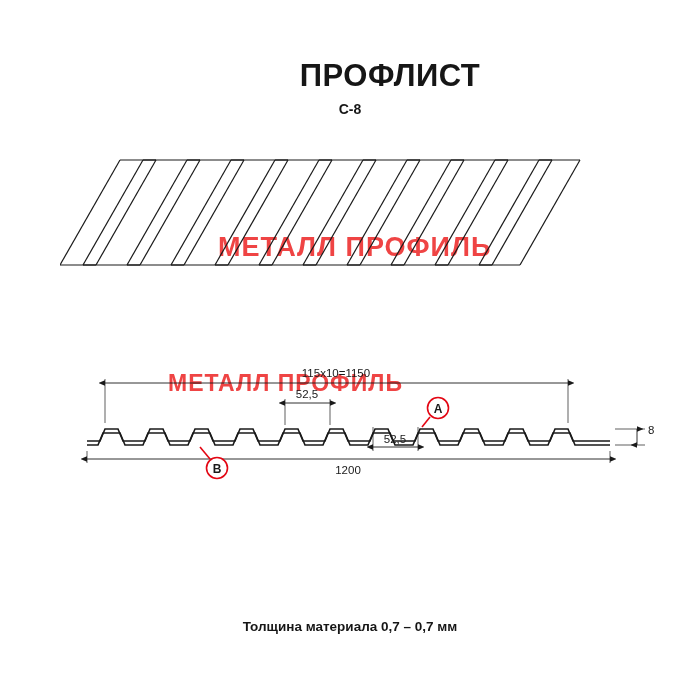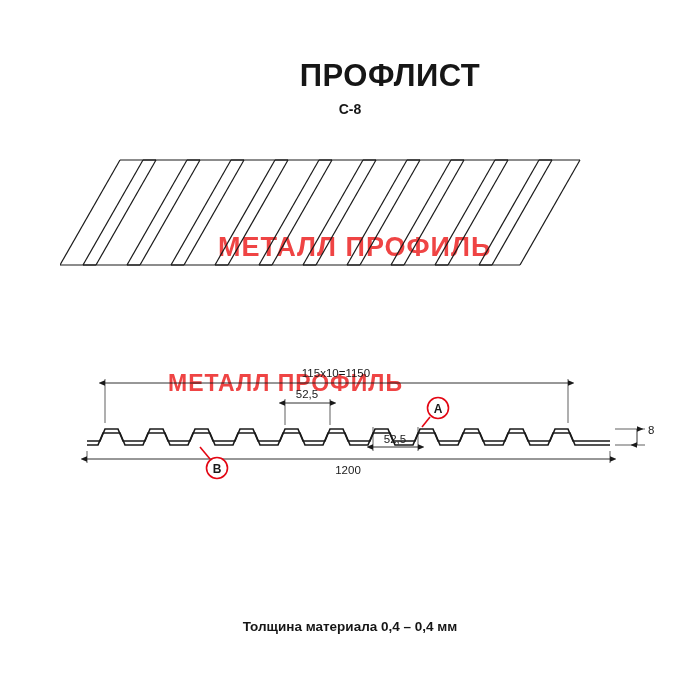--- a/index.html
+++ b/index.html
@@ -268,14 +268,14 @@
       </g>
 
       <g>
         <path d="M155 92 L165 104" stroke="#e30613" stroke-width="1.6" fill="none"></path>
         <circle cx="172" cy="113" r="10.5" fill="#ffffff" stroke="#e30613" stroke-width="1.6"></circle>
         <text x="172" y="117.5" text-anchor="middle" font-size="12" font-weight="bold" fill="#1a1a1a">B</text>
       </g>
     </svg>
   </div>
 
-  <div class="footer-note">Толщина материала 0,4 – 0,4 мм</div>
+  <div class="footer-note">Толщина материала 0,7 – 0,7 мм</div>
 </div>
 
 </body></html>

